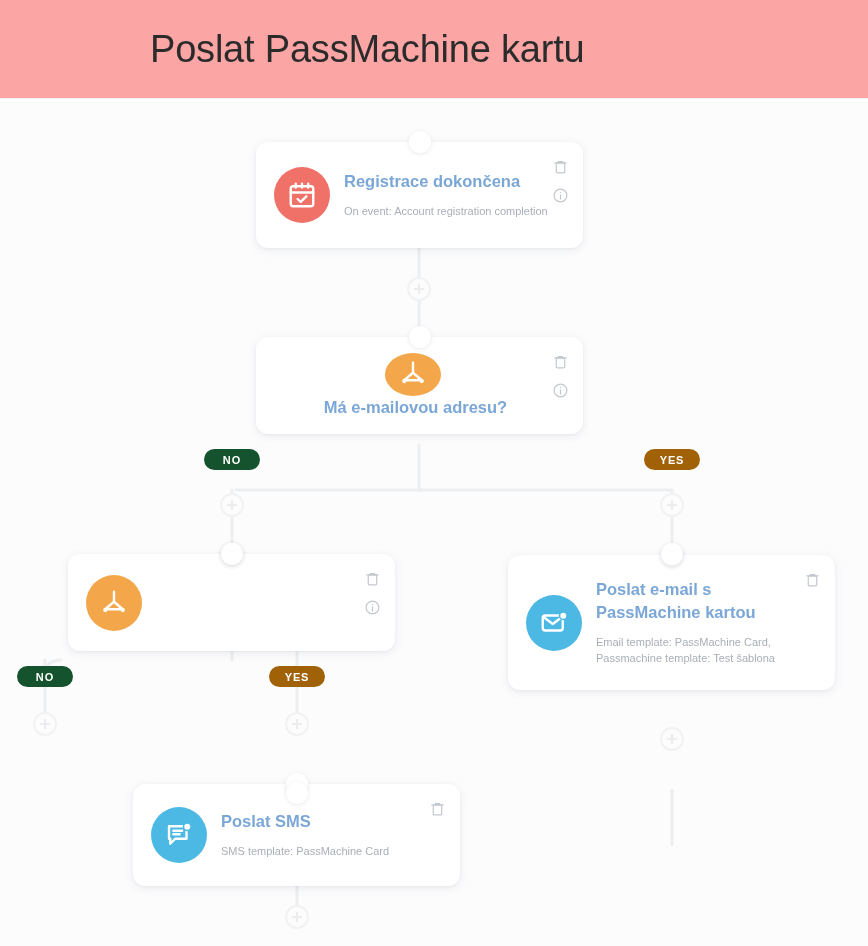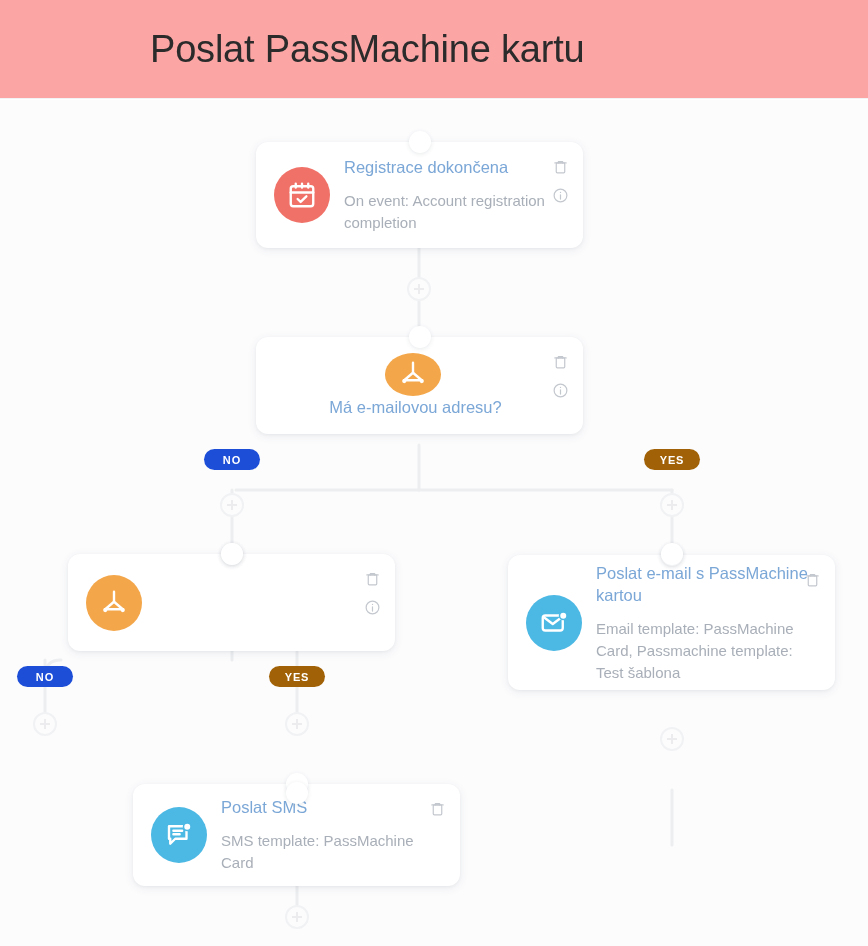--- a/index.html
+++ b/index.html
@@ -78,26 +78,26 @@
     align-items: center;
     justify-content: center;
     margin-right: 14px;
   }
   .node-icon svg { display: block; }
 
   .node-body { flex: 1; padding-right: 8px; }
 
   .node-title {
     font-size: 16.5px;
-    font-weight: 400;
+    font-weight: 700;
     color: #7ba7d7;
     line-height: 1.35;
   }
   .node-subtitle {
-    font-size: 15px;
+    font-size: 11px;
     color: #a9afb8;
     line-height: 1.45;
     margin-top: 12px;
   }
 
   .node-actions {
     position: absolute;
     right: 14px;
     top: 16px;
     display: flex;
@@ -120,21 +120,21 @@
     padding: 0 14px;
     border-radius: 11px;
     display: flex;
     align-items: center;
     justify-content: center;
     font-size: 11px;
     font-weight: 700;
     color: #ffffff;
     letter-spacing: 0.9px;
   }
-  .pill-no  { background: #1d4ed8; }
+  .pill-no  { background: #14532d; }
   .pill-yes { background: #a16207; }
 
   
   .plus-btn {
     position: absolute;
     width: 24px;
     height: 24px;
     border-radius: 50%;
     background: #fcfcfd;
     border: 2px solid #f1f2f4;

